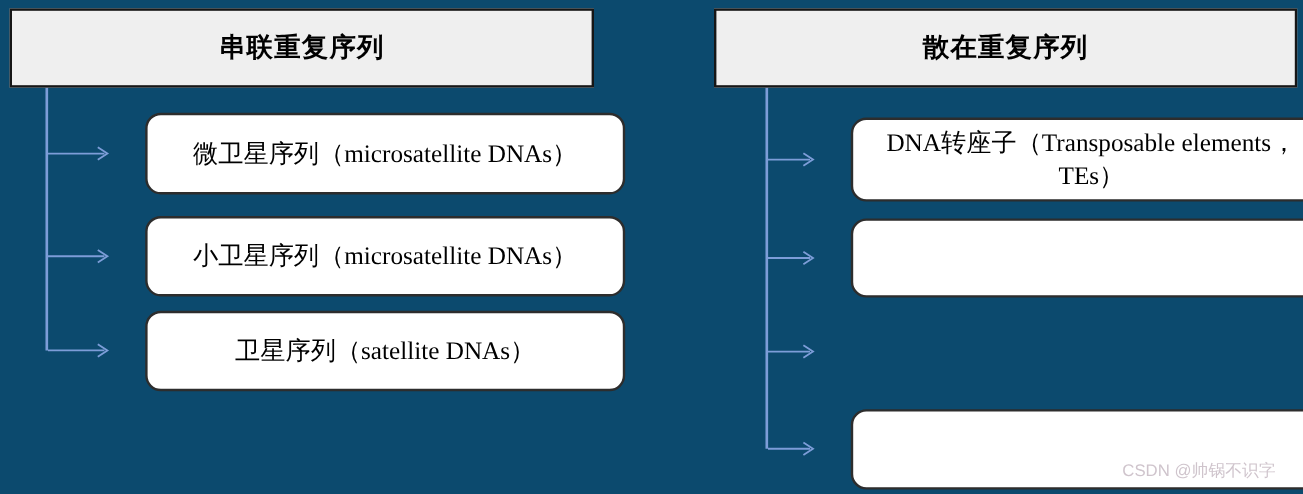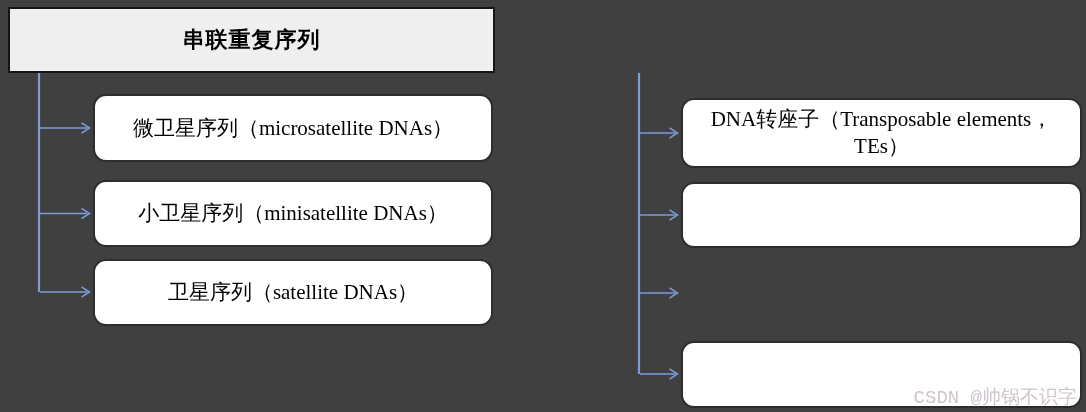--- a/index.html
+++ b/index.html
@@ -1,19 +1,19 @@
 <!DOCTYPE html>
 <html><head>
 <meta charset="utf-8">
 <style>
   html,body{margin:0;padding:0;background:#ffffff;}
   .canvas{
     position:relative;
     width:1086px;height:412px;
-    background:#404040;
+    background:#0c4a6e;
     overflow:hidden;
     font-family:"Liberation Sans","DejaVu Sans",sans-serif;
   }
   svg.connectors{
     position:absolute;left:0;top:0;width:1086px;height:412px;
     pointer-events:none;
   }
   .header-box{
     position:absolute;
     background:#efefef;
@@ -26,42 +26,42 @@
   .left-header{left:8px;top:7px;width:487px;height:66px;}
   .right-header{left:595px;top:7px;width:486px;height:66px;}
   .child-box{
     position:absolute;
     background:#ffffff;
     border:2px solid #2d2d2d;
     border-radius:13px;
     box-sizing:border-box;
     display:flex;align-items:center;justify-content:center;
     text-align:center;
+    margin-left:28px;
   }
   .node-text{
     font-family:"Liberation Serif","DejaVu Serif",serif;
     font-size:21px;line-height:27px;color:#000;
     width:100%;
   }
   .node-text .line{display:block;}
   .lc1{left:93px;top:94px;width:400px;height:68px;}
   .lc2{left:93px;top:180px;width:400px;height:67px;}
   .lc3{left:93px;top:259px;width:400px;height:67px;}
   .rc1{left:681px;top:98px;width:401px;height:70px;}
   .rc2{left:681px;top:182px;width:401px;height:66px;}
   .rc3{left:681px;top:259px;width:401px;height:69px;}
   .rc4{left:681px;top:341px;width:401px;height:67px;}
   .watermark{
     position:absolute;
-    right:9px;top:384px;
-    font-size:19px;
+    right:23px;top:384px;
+    font-size:14px;
     color:rgba(178,159,172,0.62);
     white-space:nowrap;
     z-index:5;
-    font-family:Liberation Mono, monospace;
   }
 </style>
 </head>
 <body>
 
 <div class="canvas">
 
   <svg class="connectors" viewBox="0 0 1086 412" xmlns="http://www.w3.org/2000/svg">
 
     <g stroke="#7d9dd8" fill="none">
@@ -92,30 +92,33 @@
   </div>
 
   <div class="child-box lc1">
     <div class="node-text">
       <span class="line">微卫星序列（microsatellite DNAs）</span>
     </div>
   </div>
 
   <div class="child-box lc2">
     <div class="node-text">
-      <span class="line">小卫星序列（minisatellite DNAs）</span>
+      <span class="line">小卫星序列（microsatellite DNAs）</span>
     </div>
   </div>
 
   <div class="child-box lc3">
     <div class="node-text">
       <span class="line">卫星序列（satellite DNAs）</span>
     </div>
   </div>
 
+  <div class="header-box right-header">
+    <span>散在重复序列</span>
+  </div>
 
   <div class="child-box rc1">
     <div class="node-text">
       <span class="line">DNA转座子（Transposable elements，</span>
       <span class="line">TEs）</span>
     </div>
   </div>
 
   <div class="child-box rc2">
     <div class="node-text">

